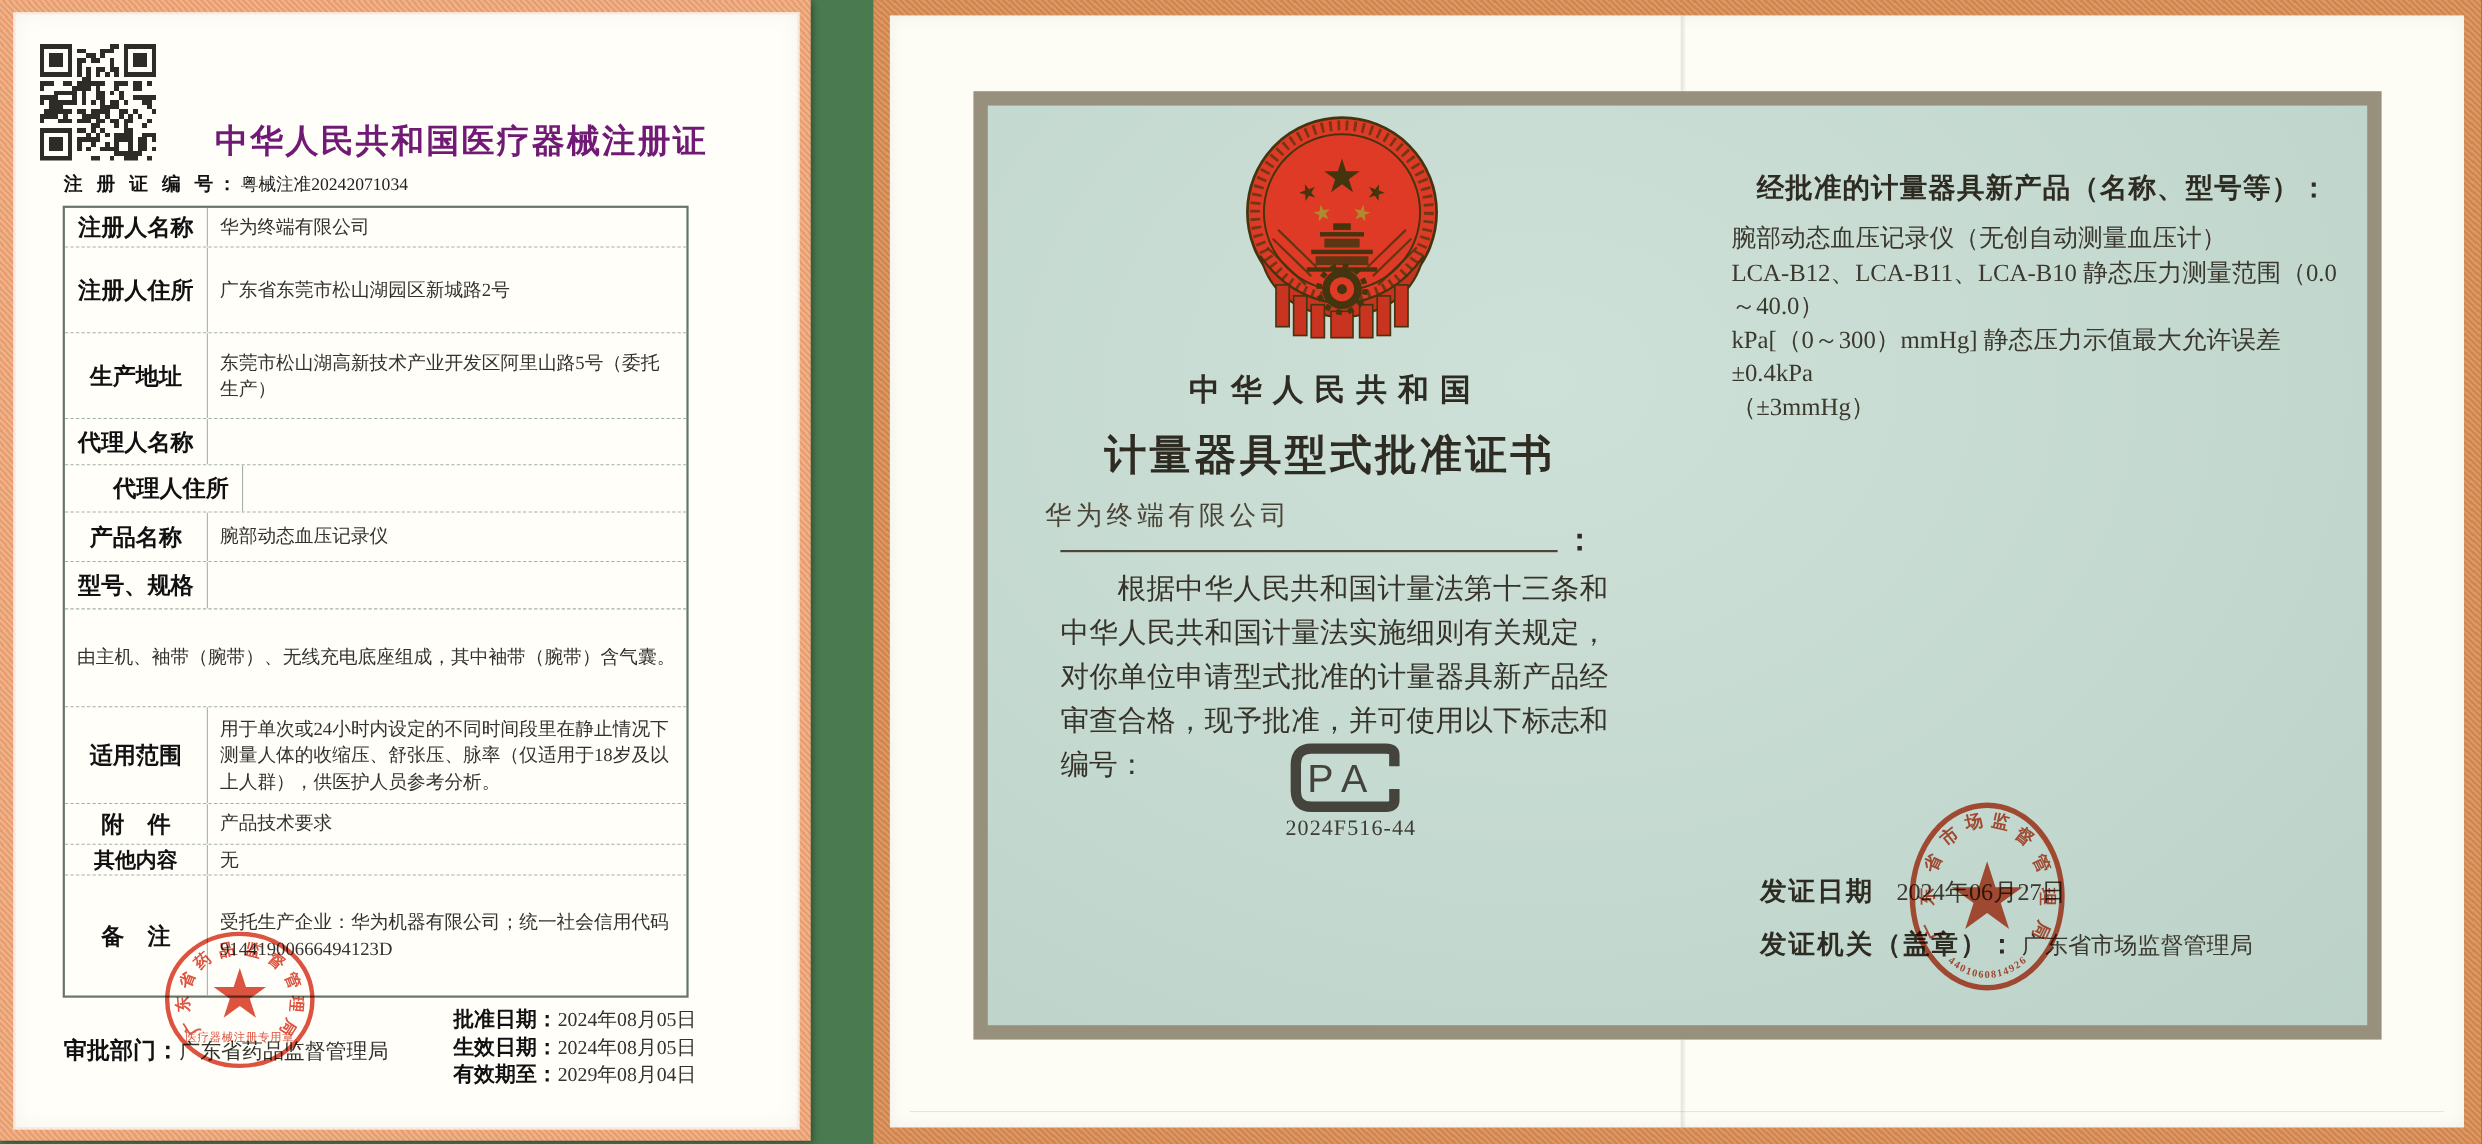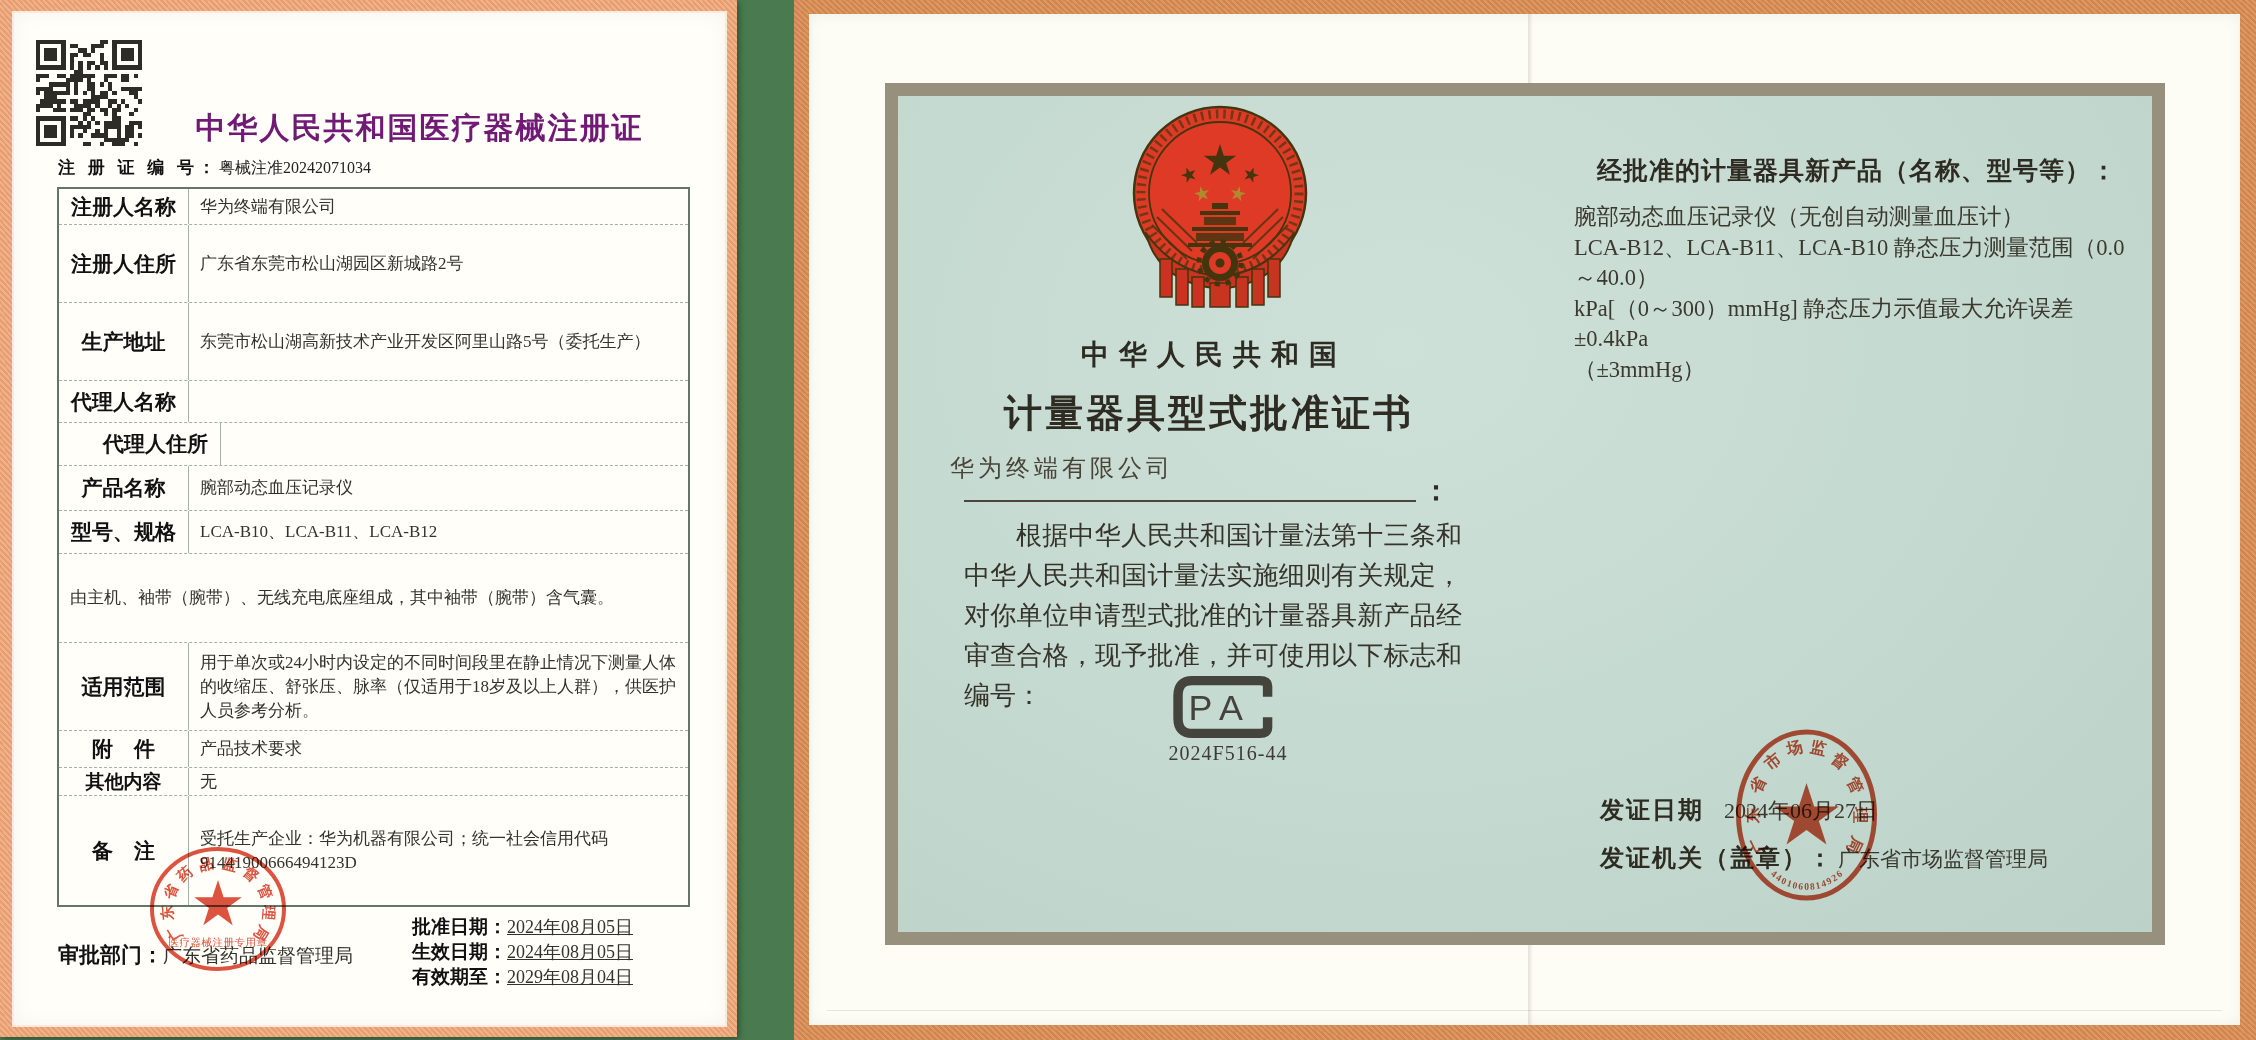--- a/index.html
+++ b/index.html
@@ -14,41 +14,41 @@
   .cert-left .paper { position:absolute; left:14px; top:13px; right:12px; bottom:12px;
     background:#fffef9; box-shadow:0 0 0 2px rgba(255,255,255,.75), inset 0 0 18px rgba(120,120,100,.08); }
 
   .qr { position:absolute; left:22px; top:27px; width:106px; height:106px; }
   .lc-title { position:absolute; left:0; top:95px; width:100%; text-align:center; padding-left:100px;
     font-family:"Liberation Sans","DejaVu Sans",sans-serif; font-weight:bold; font-size:30px;
     letter-spacing:2px; color:#701a75; white-space:nowrap; }
   .lc-regline { position:absolute; left:44px; top:143px; font-size:16px; color:#222; white-space:nowrap; }
   .lc-regline .lbl { font-family:"Liberation Sans","DejaVu Sans",sans-serif; font-weight:bold; font-size:17px; letter-spacing:4px; color:#111; }
 
-  .lc-table { position:absolute; left:43px; top:174px; width:633px; border:2px solid #66756a; background:#fffef9; }
+  .lc-table { position:absolute; left:43px; top:174px; width:569px; border:2px solid #66756a; background:#fffef9; }
   .t-row { display:flex; border-top:1px dashed #a3b2a6; }
   .t-row:first-child { border-top:none; }
   .t-label { width:130px; flex:0 0 130px; border-right:1px solid #a3b2a6;
     display:flex; align-items:center; justify-content:center;
     font-family:"Liberation Sans","DejaVu Sans",sans-serif; font-weight:bold; font-size:21px; color:#111; }
   .t-value { flex:1; display:flex; align-items:center; padding:3px 10px 3px 11px;
     font-size:17px; line-height:24px; color:#33332c; }
   .t-row:nth-child(1){height:35px;} .t-row:nth-child(2){height:78px;text-align:center;} .t-row:nth-child(3){height:78px;}
   .t-row:nth-child(4){height:42px;} .t-row:nth-child(5){height:43px;padding-left:32px;} .t-row:nth-child(6){height:45px;}
   .t-row:nth-child(7){height:43px;} .t-row:nth-child(8){height:89px;} .t-row:nth-child(9){height:88px;}
   .t-row:nth-child(10){height:37px;} .t-row:nth-child(11){height:28px;} .t-row:nth-child(12){height:110px;}
   .t-row:nth-child(11) .t-label{font-size:19px;}
 
   .lc-approval { position:absolute; left:44px; top:905px; white-space:nowrap;margin-top:23px; }
   .lc-approval .lbl { font-family:"Liberation Sans","DejaVu Sans",sans-serif; font-weight:bold; font-size:21px; color:#111; }
   .lc-approval .val { font-size:19px; color:#33332c; }
   .lc-dates { position:absolute; left:398px; top:901px; }
   .date-line { height:25px; white-space:nowrap; }
   .date-line .lbl { font-family:"Liberation Sans","DejaVu Sans",sans-serif; font-weight:bold; font-size:19px; color:#111; }
-  .date-line .val { font-size:18px; color:#33332c;text-decoration:underline; }
+  .date-line .val { font-size:18px; color:#33332c; }
 
   .seal { position:absolute; mix-blend-mode:multiply; opacity:.9; }
   .seal-left { left:134px; top:832px; width:140px; height:128px; }
 
   
   .cert-right { position:absolute; left:794px; top:0; width:1462px; height:1040px;
     background:#d98f59;
     background-image:repeating-linear-gradient(43deg, rgba(170,95,40,.20) 0 2px, rgba(245,200,160,.14) 2px 4px); }
   .cert-right .mat { position:absolute; left:15px; top:14px; right:16px; bottom:15px;
     background:#fdfcf5; box-shadow:inset 0 0 14px rgba(100,100,80,.08); }
@@ -343,21 +343,20 @@
         <div class="t-row">
           <div class="t-label">代理人住所</div>
           <div class="t-value"></div>
         </div>
         <div class="t-row">
           <div class="t-label">产品名称</div>
           <div class="t-value">腕部动态血压记录仪</div>
         </div>
         <div class="t-row">
           <div class="t-label">型号、规格</div>
-          <div class="t-value">LCA-B10、LCA-B11、LCA-B12</div>
         </div>
         <div class="t-row">
           <div class="t-value">由主机、袖带（腕带）、无线充电底座组成，其中袖带（腕带）含气囊。</div>
         </div>
         <div class="t-row">
           <div class="t-label">适用范围</div>
           <div class="t-value">用于单次或24小时内设定的不同时间段里在静止情况下测量人体的收缩压、舒张压、脉率（仅适用于18岁及以上人群），供医护人员参考分析。</div>
         </div>
         <div class="t-row">
           <div class="t-label">附　件</div>

